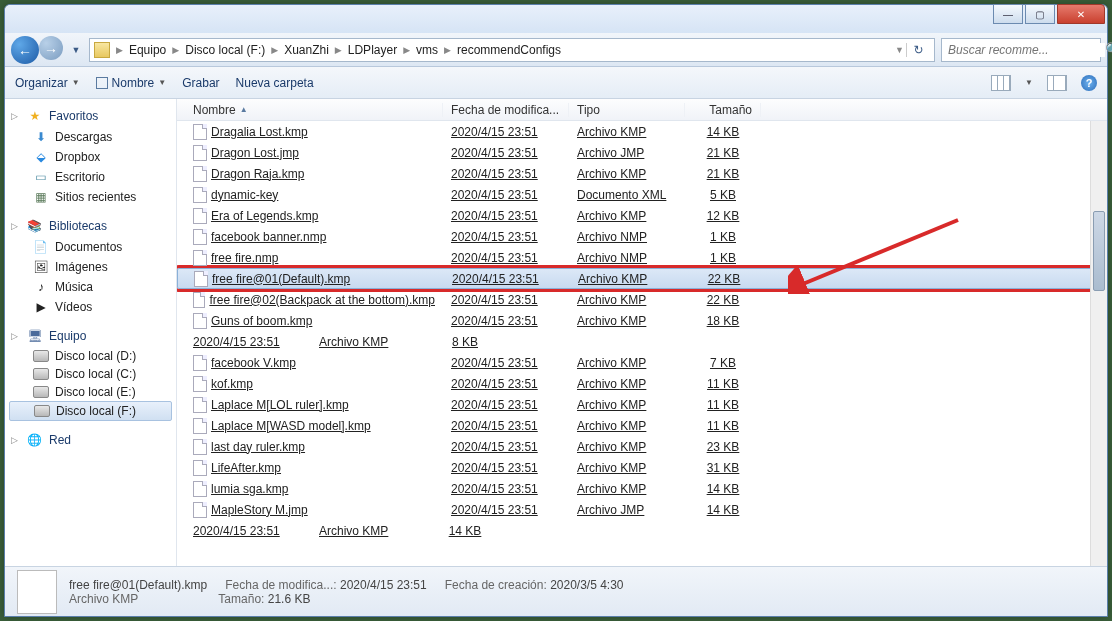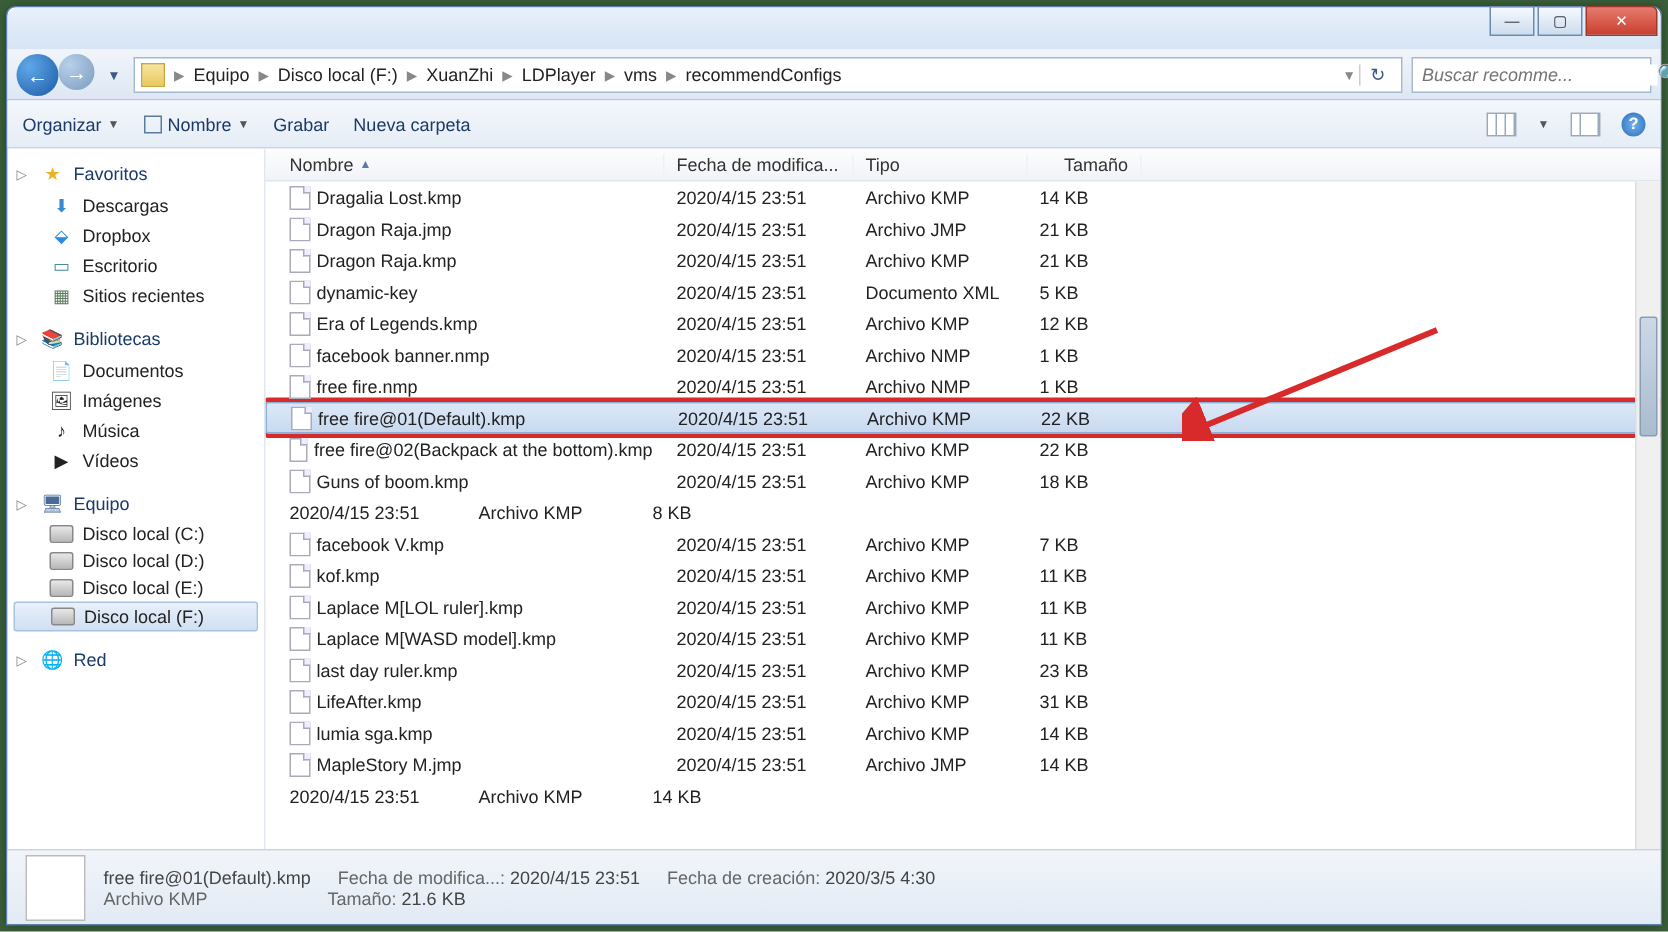--- a/index.html
+++ b/index.html
@@ -45,28 +45,28 @@
 .ico-drv { width: 16px; height: 12px; background: linear-gradient(#e8e8e8,#b8b8b8); border: 1px solid #888; border-radius: 2px; }
 .content { flex: 1; display: flex; flex-direction: column; overflow: hidden; position: relative; }
 .col-hdr { height: 22px; display: flex; align-items: center; background: linear-gradient(#fdfdfe,#f0f3f8); border-bottom: 1px solid #e0e6ee; color: #333; padding-left: 8px; }
 .col { padding: 0 8px; border-right: 1px solid #eef1f6; display: flex; align-items: center; gap: 4px; text-align: right; }
 .col.name { width: 258px; }
 .col.date { width: 126px; }
 .col.type { width: 116px; }
 .col.size { width: 76px; text-align: right; justify-content: flex-end; }
 .sort-arr { font-size: 8px; color: #5a7aa0; }
 .filelist { flex: 1; overflow-y: scroll; }
-.row { display: flex; align-items: center; height: 21px; padding-left: 8px; color: #222; }
+.row { display: flex; align-items: center; height: 21px; padding-left: 8px; color: #222; text-decoration: underline; }
 .row.sel { background: linear-gradient(#dce8f7,#c8daf0); border: 1px solid #8ab0d8; border-radius: 2px; }
 .row.highlighted { box-shadow: 0 0 0 3px #d82a2a; }
 .cell { padding: 0 8px; white-space: nowrap; overflow: hidden; text-overflow: ellipsis; }
 .cell.name { width: 258px; display: flex; align-items: center; gap: 4px; }
 .cell.date { width: 126px; }
 .cell.type { width: 116px; }
-.cell.size { width: 76px; text-align: left; }
+.cell.size { width: 76px; text-align: center; }
 .file-ico { width: 14px; height: 16px; background: #fff; border: 1px solid #aab; position: relative; }
 .file-ico::after { content: ""; position: absolute; top: -1px; right: -1px; width: 4px; height: 4px; background: #eef; border-left: 1px solid #aab; border-bottom: 1px solid #aab; }
 .scrollbar-indicator { position: absolute; right: 0; top: 22px; bottom: 0; width: 17px; background: #f0f0f0; border-left: 1px solid #ddd; }
 .sb-thumb { position: absolute; left: 2px; right: 2px; top: 90px; height: 80px; background: linear-gradient(#cdd8e6,#aabccf); border: 1px solid #8a9db2; border-radius: 2px; }
 .statusbar { height: 50px; background: linear-gradient(#f1f5fa,#e2eaf4); border-top: 1px solid #c8d4e2; display: flex; align-items: center; padding: 4px 12px; gap: 12px; color: #444; }
 .big-ico { width: 40px; height: 44px; background: #fff; border: 1px solid #bbb; }
 .stat-main { display: flex; flex-direction: column; }
 .stat-top { display: flex; gap: 18px; }
 .stat-lbl { color: #666; }
 .arrow-annotation { position: absolute; top: 212px; left: 788px; width: 200px; height: 90px; pointer-events: none; z-index: 10; }
@@ -192,25 +192,25 @@
           </div>
       </div>
       <div class="side-group">
         <div class="side-hdr">
             <span class="side-arrow">▷</span>
             <span class="side-ico ico-pc">🖥</span>
             <span>Equipo</span>
           </div>
         <div class="side-item">
             <span class="ico-drv"></span>
+            <span>Disco local (D:)</span>
+          </div>
+        <div class="side-item">
+            <span class="ico-drv"></span>
             <span>Disco local (C:)</span>
-          </div>
-        <div class="side-item">
-            <span class="ico-drv"></span>
-            <span>Disco local (D:)</span>
           </div>
         <div class="side-item">
             <span class="ico-drv"></span>
             <span>Disco local (E:)</span>
           </div>
         <div class="side-item sel">
             <span class="ico-drv"></span>
             <span>Disco local (F:)</span>
           </div>
       </div>
@@ -239,21 +239,21 @@
               <span class="file-ico"></span>
               <span>Dragalia Lost.kmp</span>
             </div>
             <div class="cell date">2020/4/15 23:51</div>
             <div class="cell type">Archivo KMP</div>
             <div class="cell size">14 KB</div>
           </div>
           <div class="row">
             <div class="cell name">
               <span class="file-ico"></span>
-              <span>Dragon Raja.jmp</span>
+              <span>Dragon Lost.jmp</span>
             </div>
             <div class="cell date">2020/4/15 23:51</div>
             <div class="cell type">Archivo JMP</div>
             <div class="cell size">21 KB</div>
           </div>
           <div class="row">
             <div class="cell name">
               <span class="file-ico"></span>
               <span>Dragon Raja.kmp</span>
             </div>

